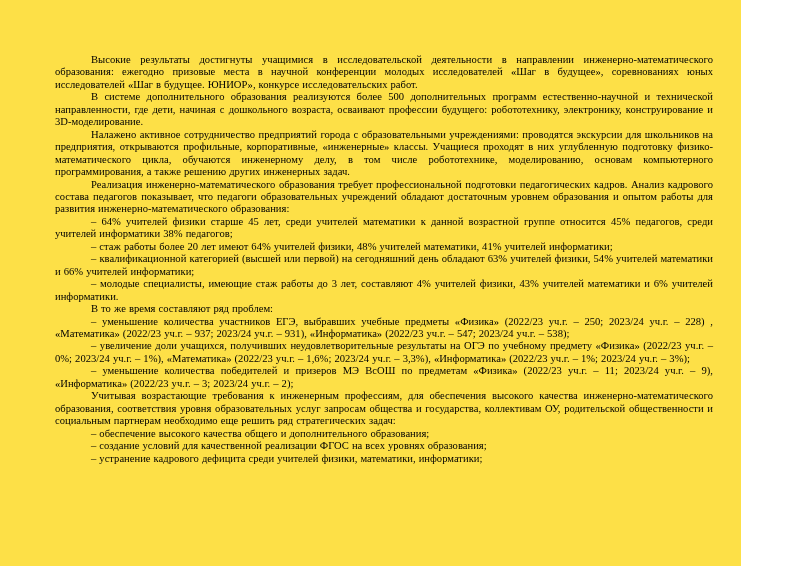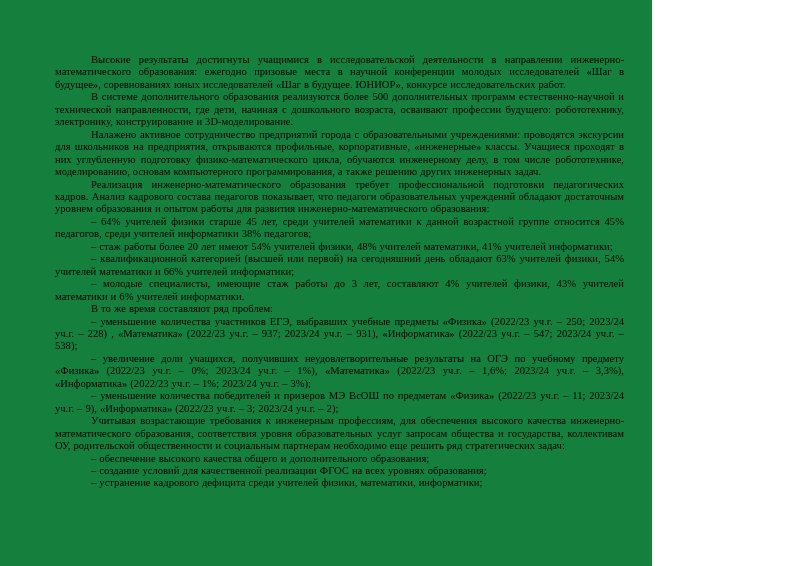--- a/index.html
+++ b/index.html
@@ -8,23 +8,23 @@
     background: #ffffff;
   }
   body {
     width: 800px;
     height: 566px;
     overflow: hidden;
     font-family: "Liberation Serif", serif;
   }
   .page {
     box-sizing: border-box;
-    width: 652px;
+    width: 741px;
     height: 566px;
-    background: #15803d;
+    background: #fde047;
     padding: 54px 28px 30px 55px;
   }
   .para {
     margin: 0;
     color: #000000;
     font-size: 10.6px;
     line-height: 12.45px;
     text-align: justify;
     text-indent: 36px;
     word-spacing: 0.4px;
@@ -33,21 +33,21 @@
 </head>
 <body>
 
 <div class="page">
   <div id="paragraphs">
       <p class="para">Высокие результаты достигнуты учащимися в исследовательской деятельности в направлении инженерно-математического образования: ежегодно призовые места в научной конференции молодых исследователей «Шаг в будущее», соревнованиях юных исследователей «Шаг в будущее. ЮНИОР», конкурсе исследовательских работ.</p>
       <p class="para">В системе дополнительного образования реализуются более 500 дополнительных программ естественно-научной и технической направленности, где дети, начиная с дошкольного возраста, осваивают профессии будущего: робототехнику, электронику, конструирование и 3D-моделирование.</p>
       <p class="para">Налажено активное сотрудничество предприятий города с образовательными учреждениями: проводятся экскурсии для школьников на предприятия, открываются профильные, корпоративные, «инженерные» классы. Учащиеся проходят в них углубленную подготовку физико-математического цикла, обучаются инженерному делу, в том числе робототехнике, моделированию, основам компьютерного программирования, а также решению других инженерных задач.</p>
       <p class="para">Реализация инженерно-математического образования требует профессиональной подготовки педагогических кадров. Анализ кадрового состава педагогов показывает, что педагоги образовательных учреждений обладают достаточным уровнем образования и опытом работы для развития инженерно-математического образования:</p>
       <p class="para">– 64% учителей физики старше 45 лет, среди учителей математики к данной возрастной группе относится 45% педагогов, среди учителей информатики 38% педагогов;</p>
-      <p class="para">– стаж работы более 20 лет имеют 54% учителей физики, 48% учителей математики, 41% учителей информатики;</p>
+      <p class="para">– стаж работы более 20 лет имеют 64% учителей физики, 48% учителей математики, 41% учителей информатики;</p>
       <p class="para">– квалификационной категорией (высшей или первой) на сегодняшний день обладают 63% учителей физики, 54% учителей математики и 66% учителей информатики;</p>
       <p class="para">– молодые специалисты, имеющие стаж работы до 3 лет, составляют 4% учителей физики, 43% учителей математики и 6% учителей информатики.</p>
       <p class="para">В то же время составляют ряд проблем:</p>
       <p class="para">– уменьшение количества участников ЕГЭ, выбравших учебные предметы «Физика» (2022/23 уч.г. – 250; 2023/24 уч.г. – 228) , «Математика» (2022/23 уч.г. – 937; 2023/24 уч.г. – 931), «Информатика» (2022/23 уч.г. – 547; 2023/24 уч.г. – 538);</p>
       <p class="para">– увеличение доли учащихся, получивших неудовлетворительные результаты на ОГЭ по учебному предмету «Физика» (2022/23 уч.г. – 0%; 2023/24 уч.г. – 1%), «Математика» (2022/23 уч.г. – 1,6%; 2023/24 уч.г. – 3,3%), «Информатика» (2022/23 уч.г. – 1%; 2023/24 уч.г. – 3%);</p>
       <p class="para">– уменьшение количества победителей и призеров МЭ ВсОШ по предметам «Физика» (2022/23 уч.г. – 11; 2023/24 уч.г. – 9), «Информатика» (2022/23 уч.г. – 3; 2023/24 уч.г. – 2);</p>
       <p class="para">Учитывая возрастающие требования к инженерным профессиям, для обеспечения высокого качества инженерно-математического образования, соответствия уровня образовательных услуг запросам общества и государства, коллективам ОУ, родительской общественности и социальным партнерам необходимо еще решить ряд стратегических задач:</p>
       <p class="para">– обеспечение высокого качества общего и дополнительного образования;</p>
       <p class="para">– создание условий для качественной реализации ФГОС на всех уровнях образования;</p>
       <p class="para">– устранение кадрового дефицита среди учителей физики, математики, информатики;</p>

